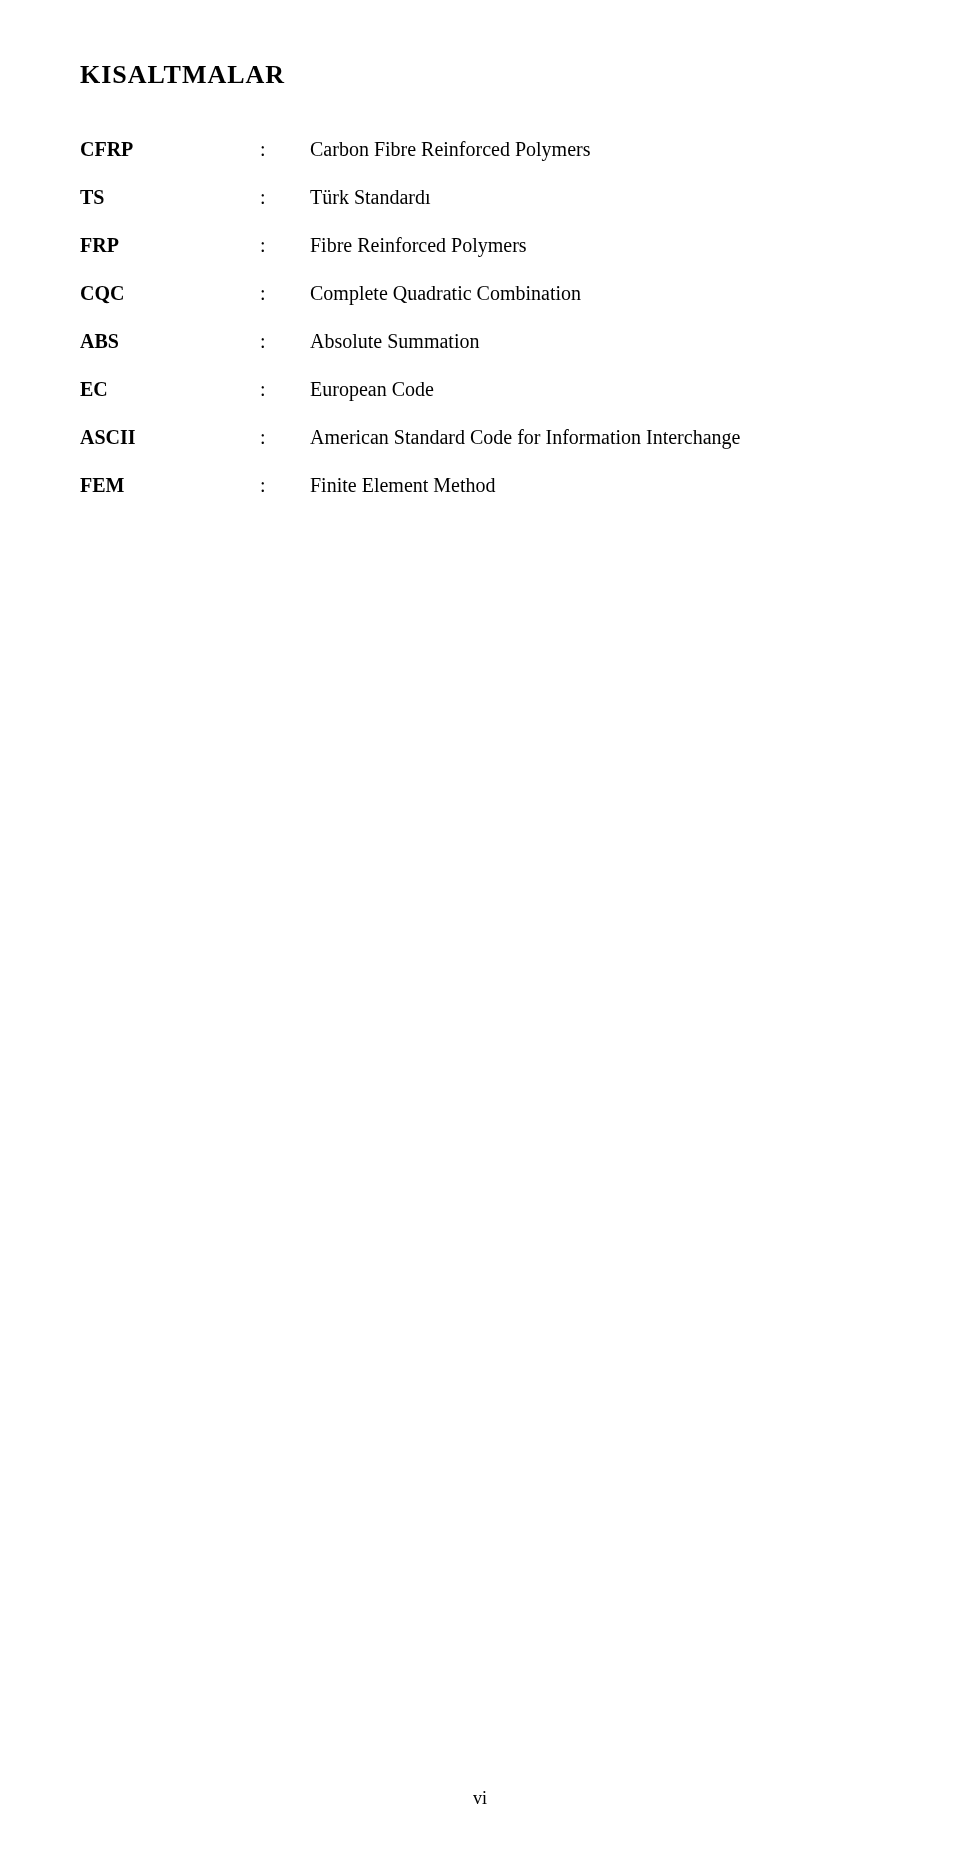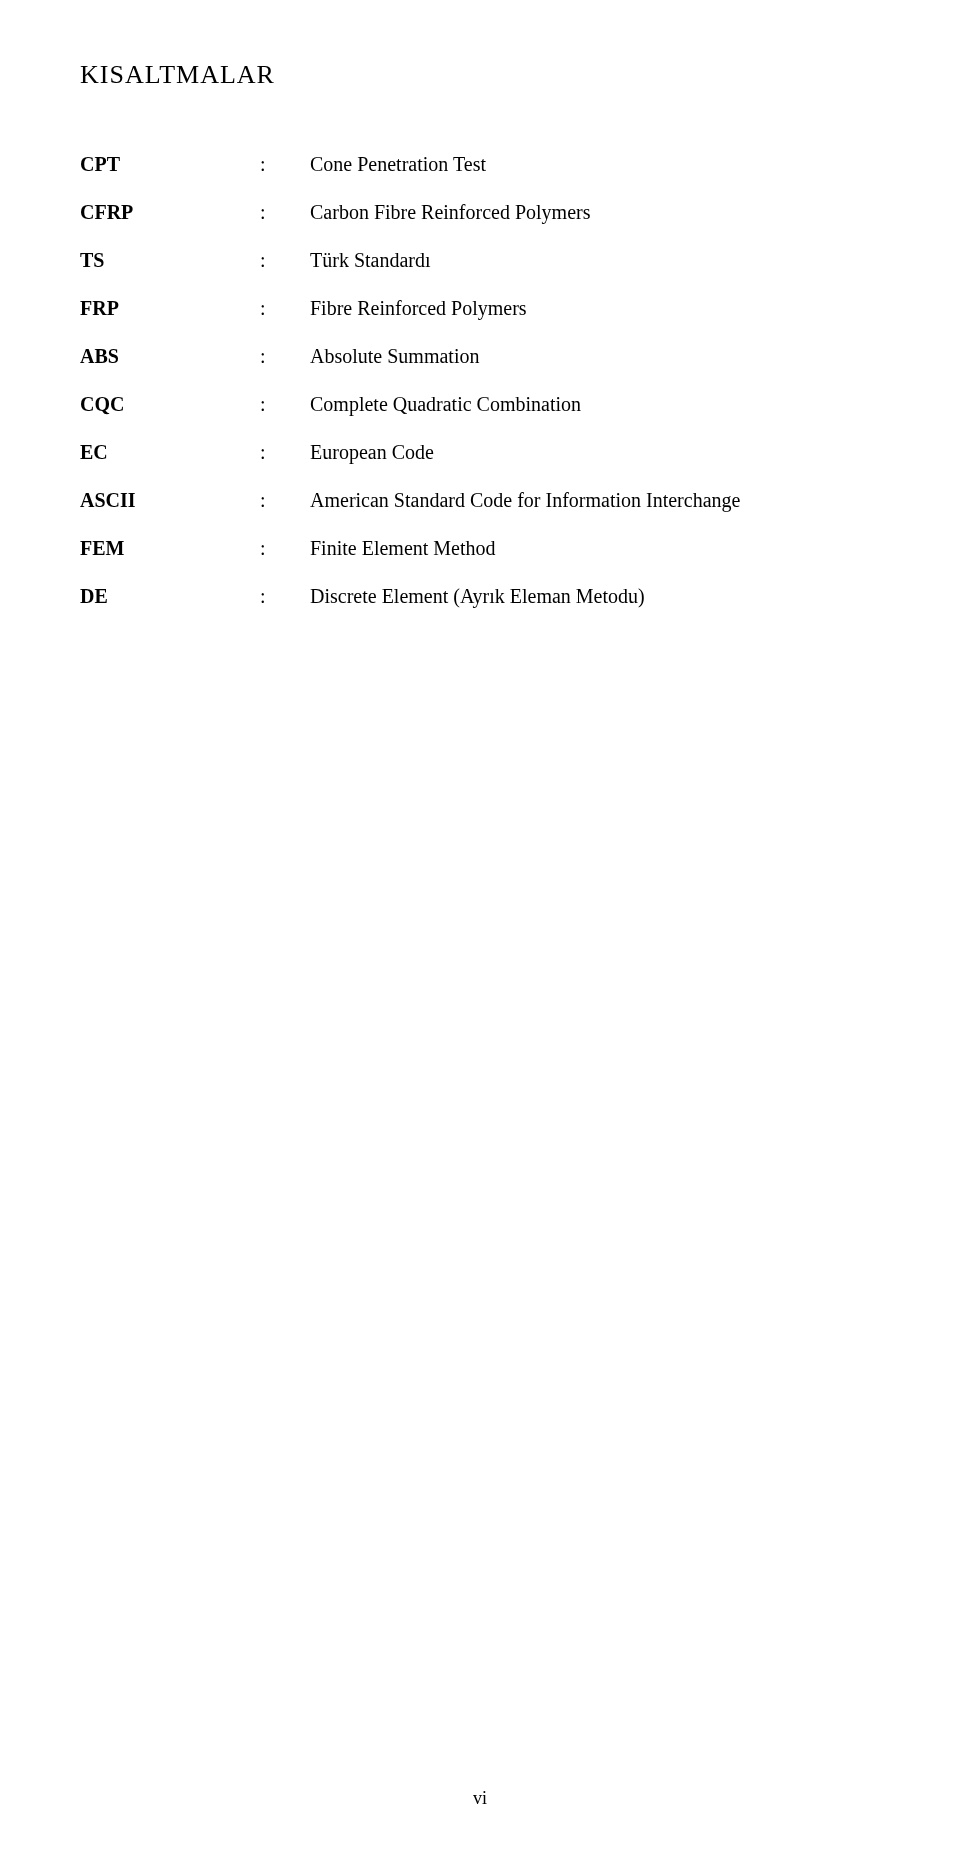--- a/index.html
+++ b/index.html
@@ -13,22 +13,22 @@
       font-family: "Times New Roman", Times, serif;
       font-size: 20px;
       color: #000000;
       width: 960px;
       min-height: 1865px;
       padding: 60px 80px 80px 80px;
     }
 
     .page-title {
       font-size: 26px;
-      font-weight: normal;
-      margin-bottom: 50px;
+      font-weight: bold;
+      margin-bottom: 35px;
       letter-spacing: 1px;
     }
 
     .abbreviations-table {
       width: 100%;
       border-collapse: collapse;
     }
 
     .abbreviations-table tr td {
       padding: 9px 0;
@@ -62,66 +62,56 @@
       color: #000;
     }
   </style>
 </head>
 <body>
 
 <h1 class="page-title">KISALTMALAR</h1>
 
 <table class="abbreviations-table">
   <tbody id="abbr-tbody">
-  <tr>
-        <td class="abbr-col">CPT</td>
-        <td class="colon-col">:</td>
-        <td class="definition-col">Cone Penetration Test</td>
-      </tr>
       <tr>
         <td class="abbr-col">CFRP</td>
         <td class="colon-col">:</td>
         <td class="definition-col">Carbon Fibre Reinforced Polymers</td>
       </tr>
       <tr>
         <td class="abbr-col">TS</td>
         <td class="colon-col">:</td>
         <td class="definition-col">Türk Standardı</td>
       </tr>
       <tr>
         <td class="abbr-col">FRP</td>
         <td class="colon-col">:</td>
         <td class="definition-col">Fibre Reinforced Polymers</td>
       </tr>
       <tr>
+        <td class="abbr-col">CQC</td>
+        <td class="colon-col">:</td>
+        <td class="definition-col">Complete Quadratic Combination</td>
+      </tr>
+      <tr>
         <td class="abbr-col">ABS</td>
         <td class="colon-col">:</td>
         <td class="definition-col">Absolute Summation</td>
-      </tr>
-      <tr>
-        <td class="abbr-col">CQC</td>
-        <td class="colon-col">:</td>
-        <td class="definition-col">Complete Quadratic Combination</td>
       </tr>
       <tr>
         <td class="abbr-col">EC</td>
         <td class="colon-col">:</td>
         <td class="definition-col">European Code</td>
       </tr>
       <tr>
         <td class="abbr-col">ASCII</td>
         <td class="colon-col">:</td>
         <td class="definition-col">American Standard Code for Information Interchange</td>
       </tr>
       <tr>
         <td class="abbr-col">FEM</td>
         <td class="colon-col">:</td>
         <td class="definition-col">Finite Element Method</td>
       </tr>
-      <tr>
-        <td class="abbr-col">DE</td>
-        <td class="colon-col">:</td>
-        <td class="definition-col">Discrete Element (Ayrık Eleman Metodu)</td>
-      </tr>
     </tbody>
 </table>
 
 <div class="page-footer">vi</div>
 
 </body></html>

